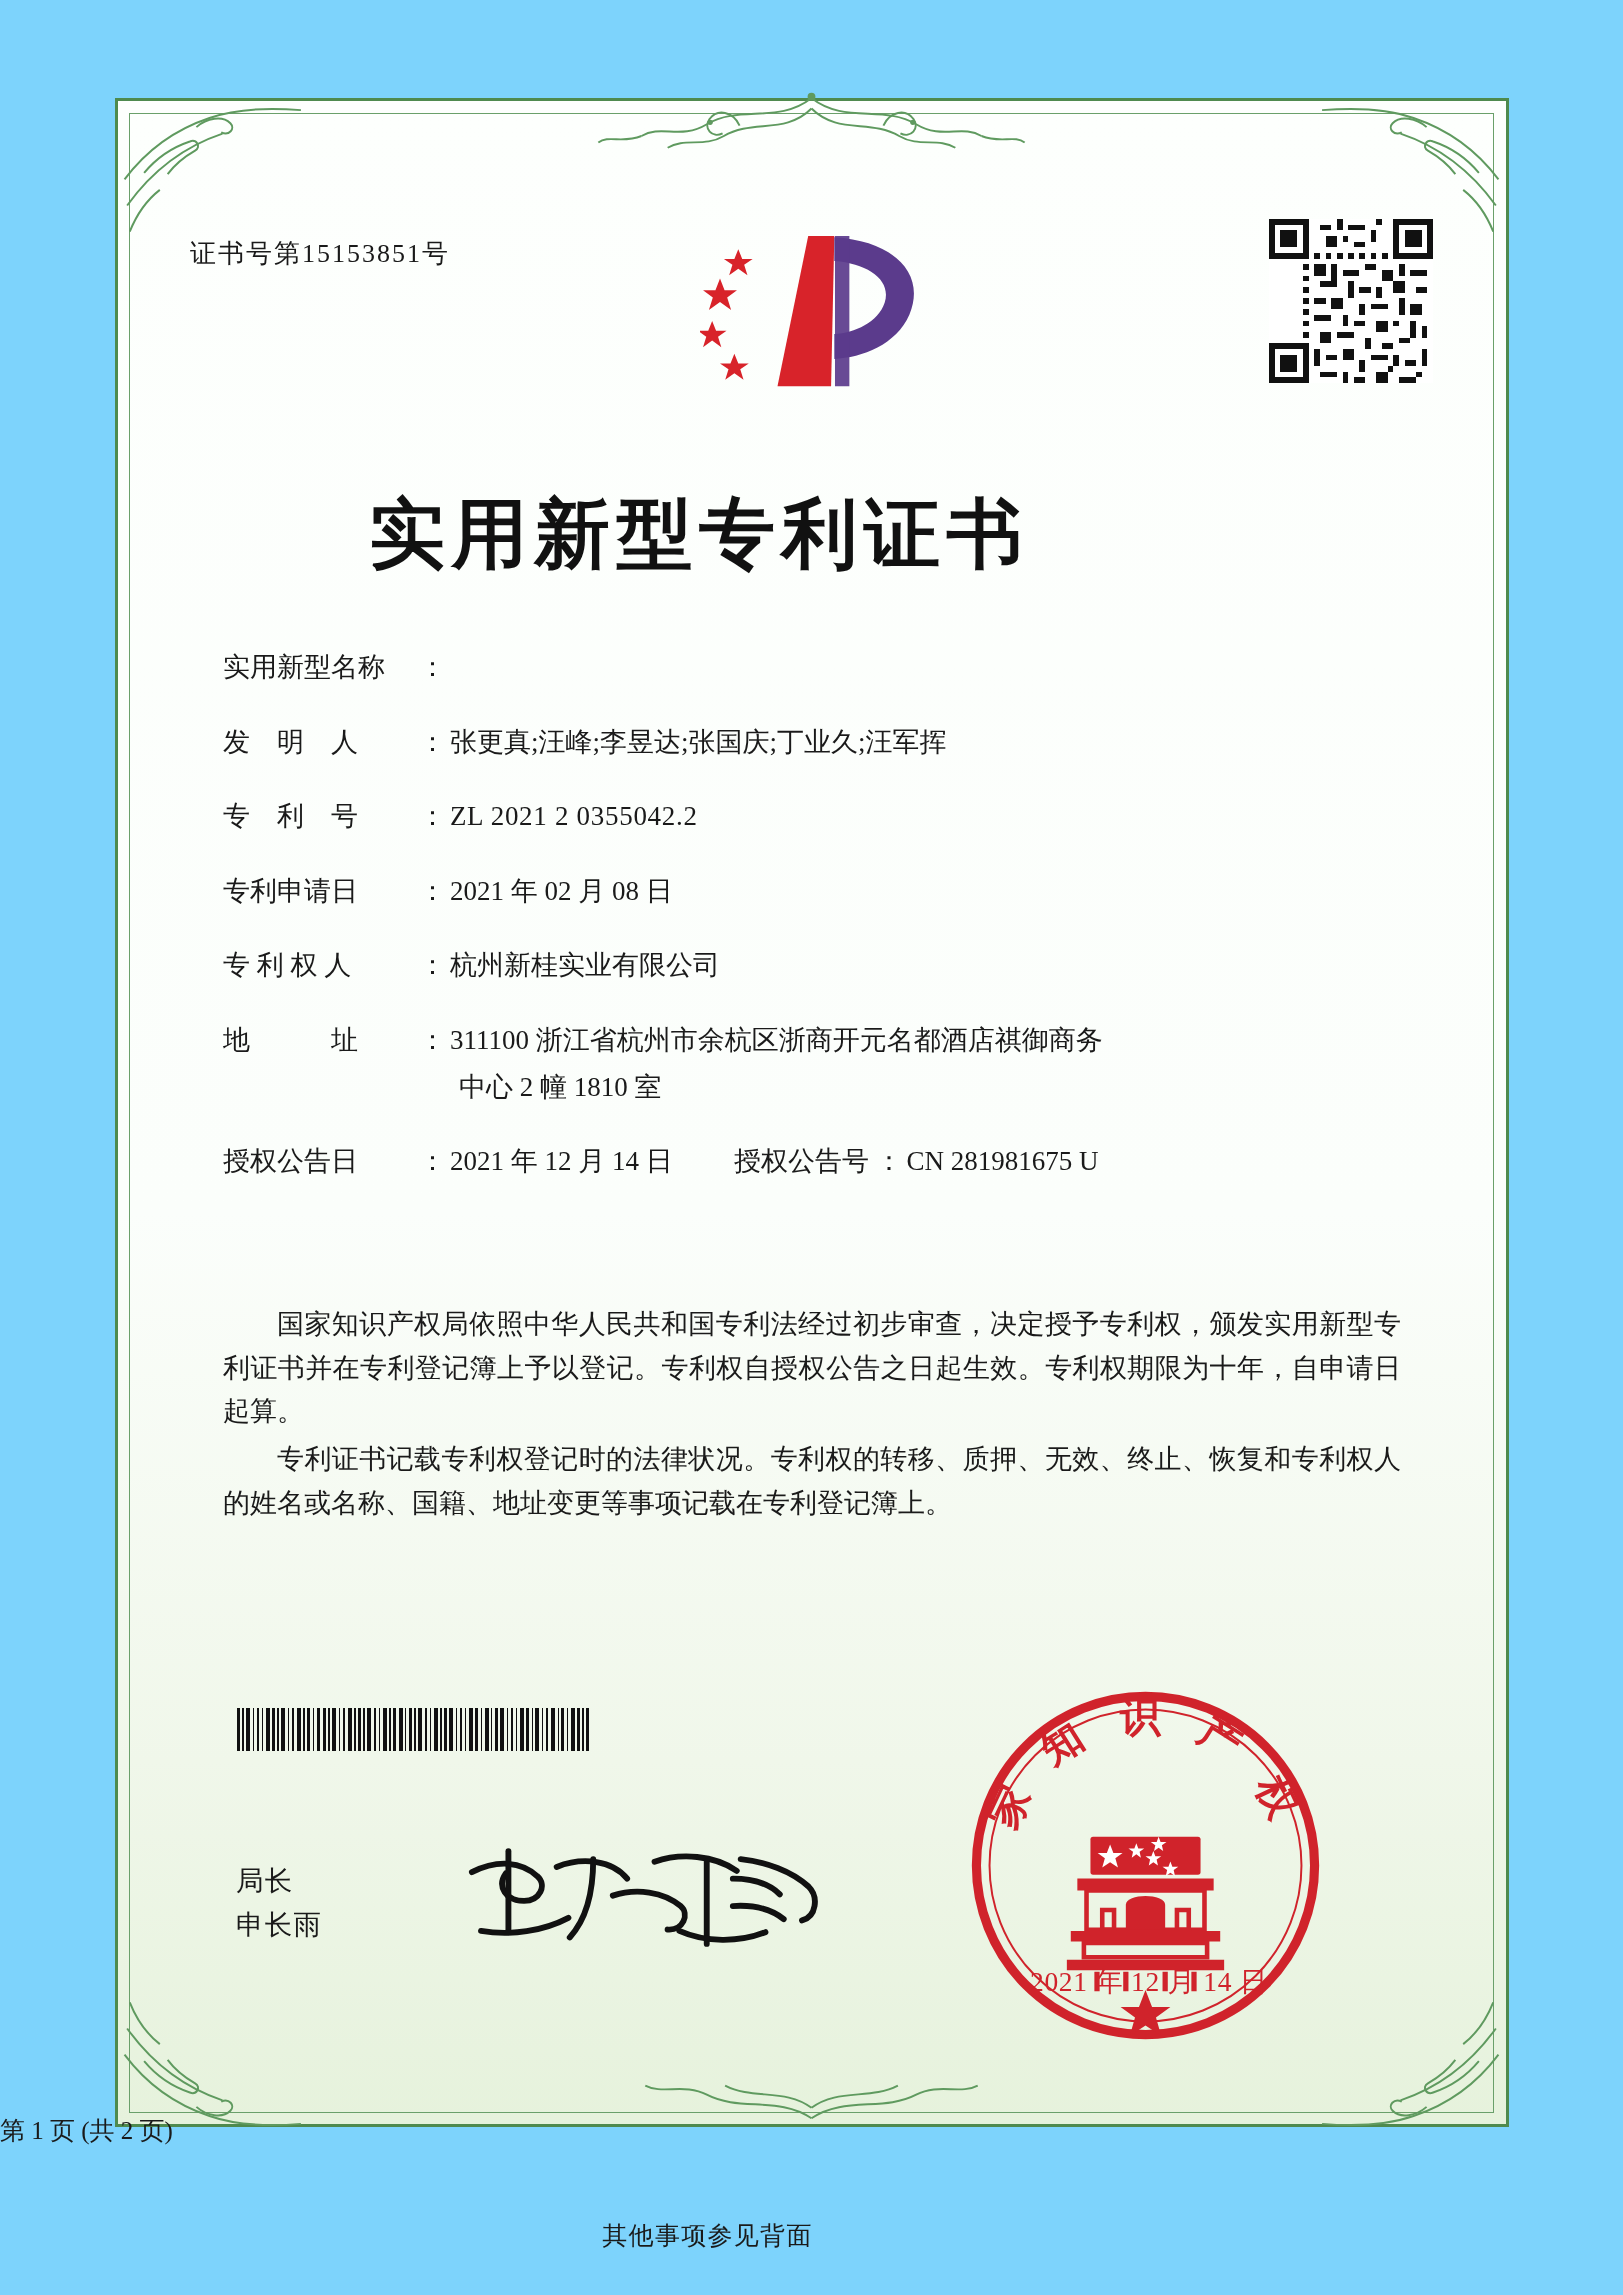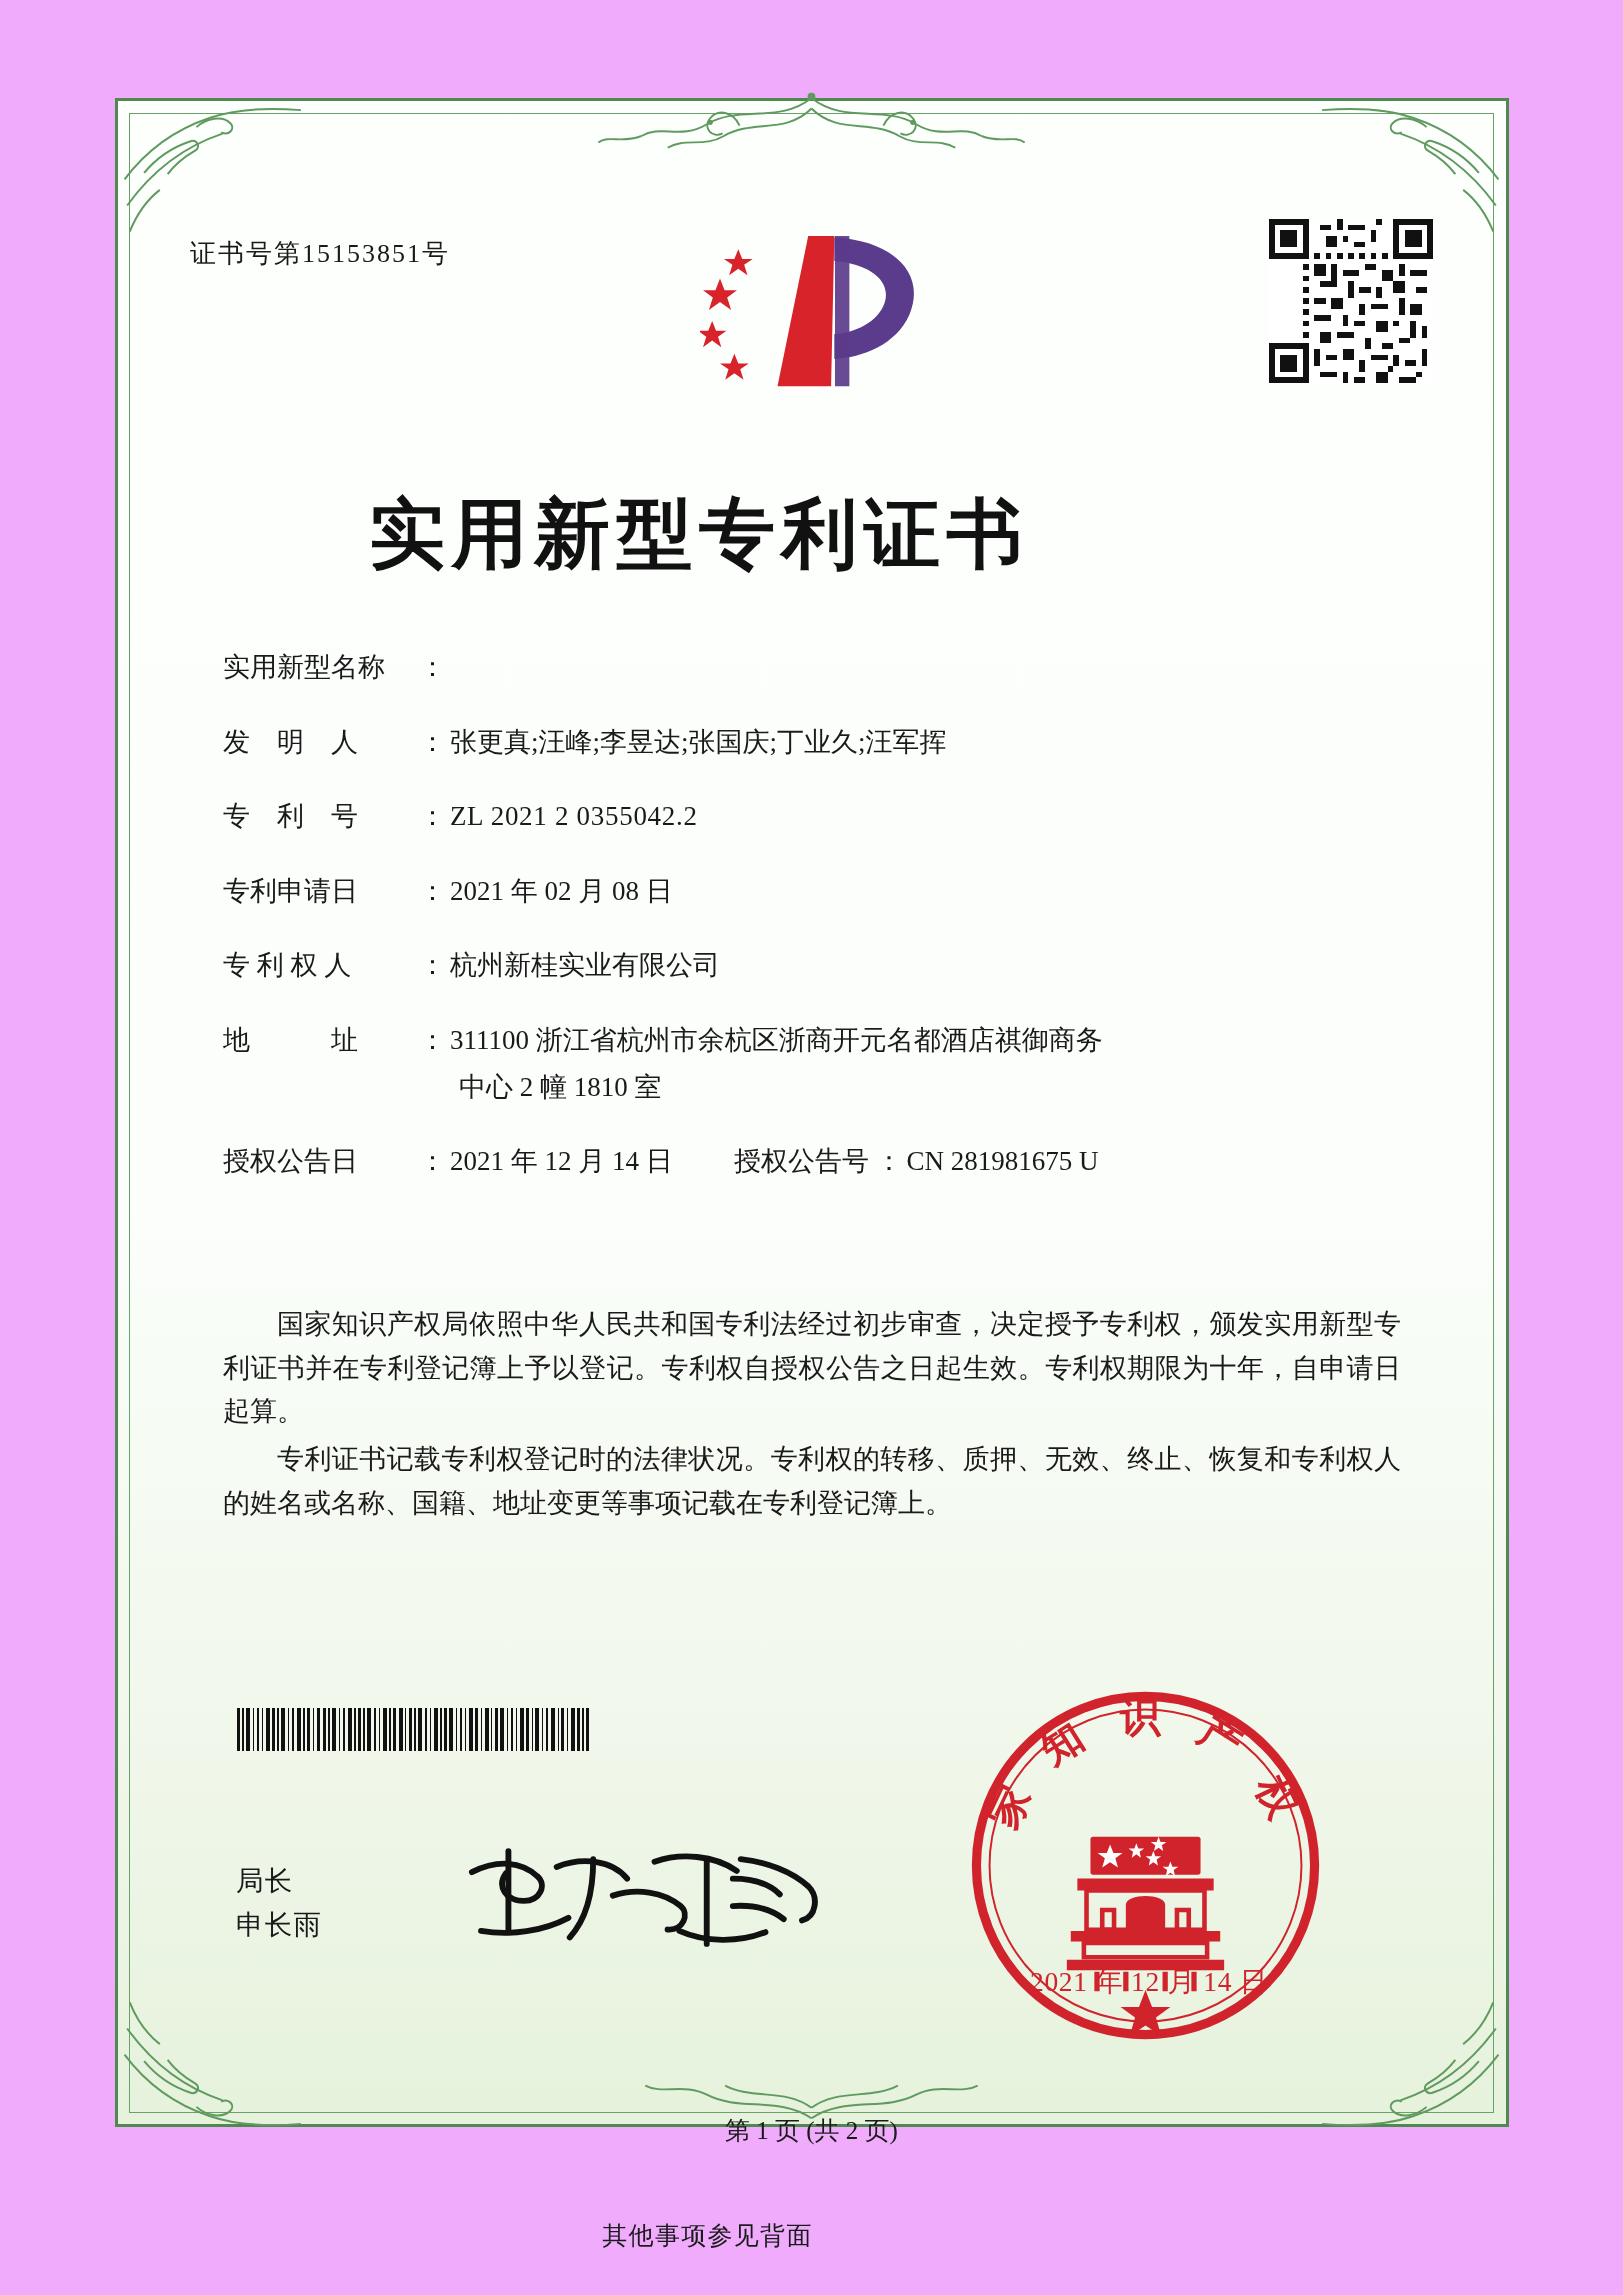--- a/index.html
+++ b/index.html
@@ -15,21 +15,21 @@
     position: relative;
     overflow: hidden;
   }
 
   
   .page {
     position: absolute;
     left: 0; top: 0;
     width: 1623px;
     height: 2295px;
-    background: #f0abfc;
+    background: #7dd3fc;
   }
 
   .outer-frame {
     position: absolute;
     left: 115px;
     top: 98px;
     width: 1394px;
     height: 2029px;
     border: 3.3px solid #4e8a4e;
     background: linear-gradient(to bottom, #fdfffd 0%, #fbfefb 55%, #f0f7ea 82%, #e6f2dc 100%);
@@ -201,21 +201,20 @@
     font-size: 27.5px;
     letter-spacing: 0.7px;
   }
 
   
   .page-footer {
     position: absolute;
     left: 0;
     top: 2114px;
     width: 1623px;
-    text-align: center;
     font-size: 25px;
   }
   .bottom-note {
     position: absolute;
     left: 0;
     top: 2219px;
     width: 1415px;
     text-align: center;
     font-size: 25px;
     letter-spacing: 1.3px;

